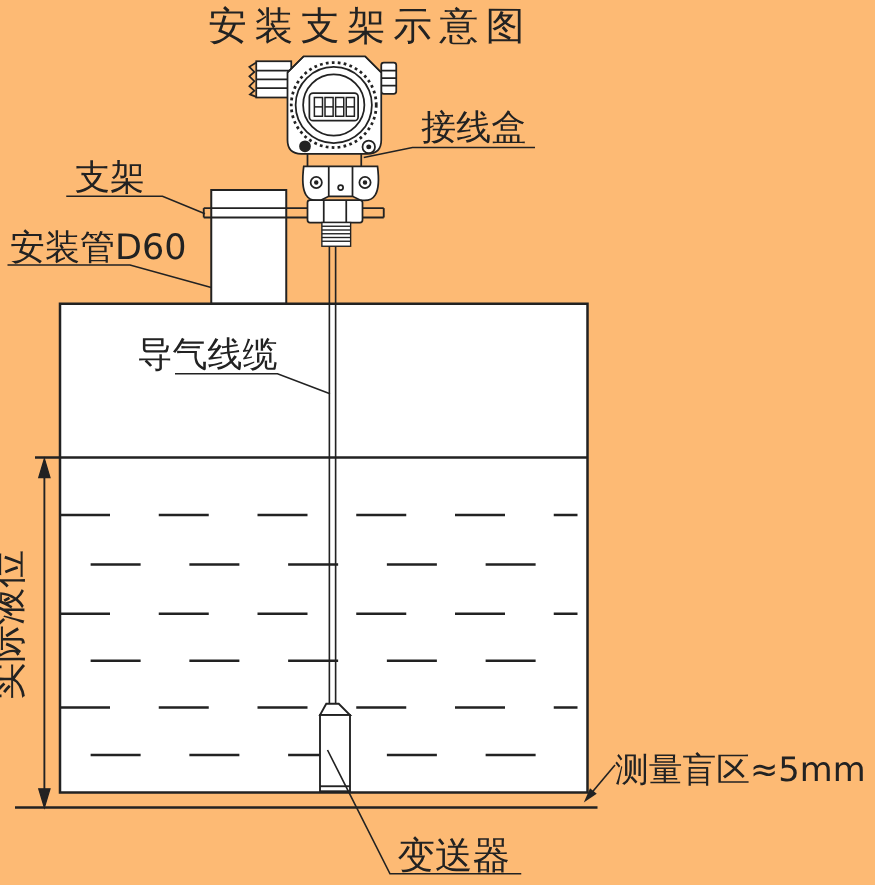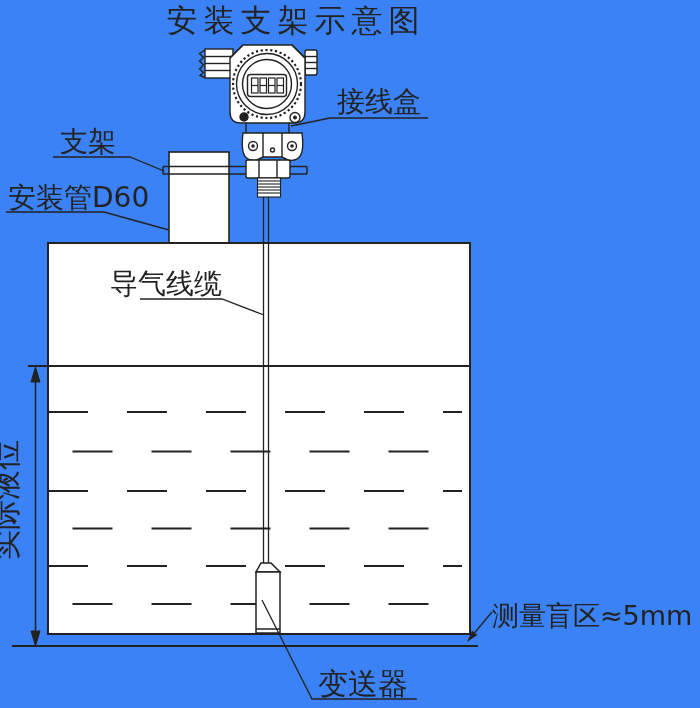--- a/index.html
+++ b/index.html
@@ -1,16 +1,16 @@
 <!DOCTYPE html>
 <html><head>
 <meta charset="utf-8">
 <style>
   html,body{margin:0;padding:0;background:#ffffff;}
-  .stage{position:relative;width:700px;height:708px;background:#3b82f6;overflow:hidden;
+  .stage{position:relative;width:700px;height:708px;background:#fdba74;overflow:hidden;
          font-family:"DejaVu Sans","Liberation Sans",sans-serif;color:#222;}
   svg text{font-family:"DejaVu Sans","Liberation Sans",sans-serif;fill:#222222;}
   .t-title{font-size:31px;letter-spacing:6px;}
   .t-label{font-size:28px;}
   .t-label-sm{font-size:27px;}
   .t-label-lg{font-size:30px;}
 </style>
 </head>
 <body>
 

